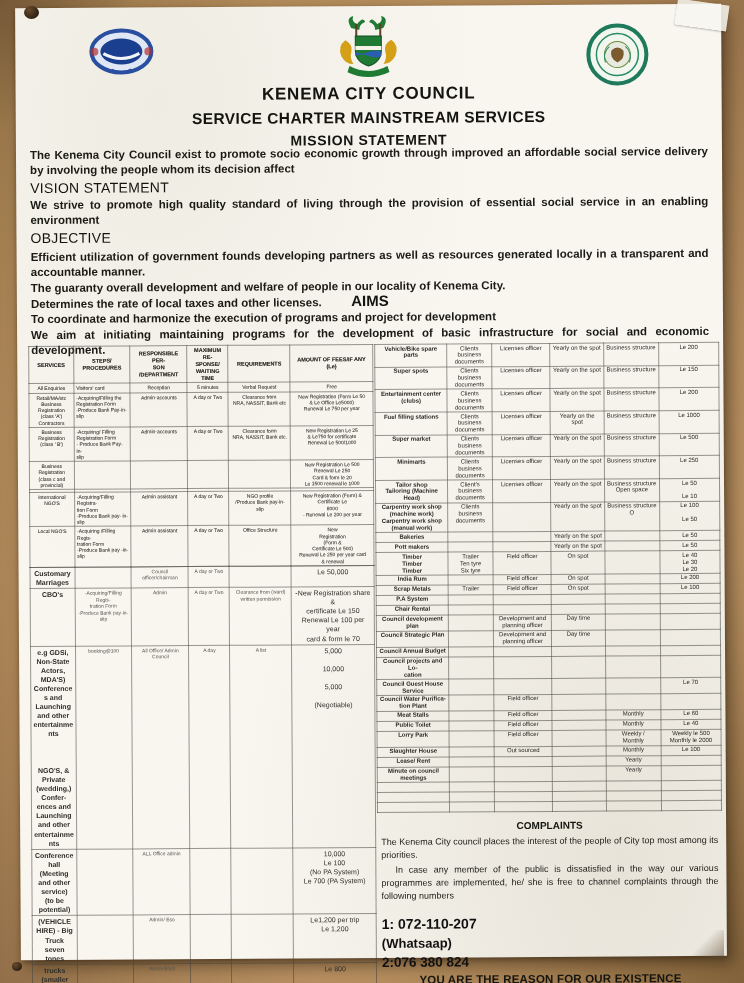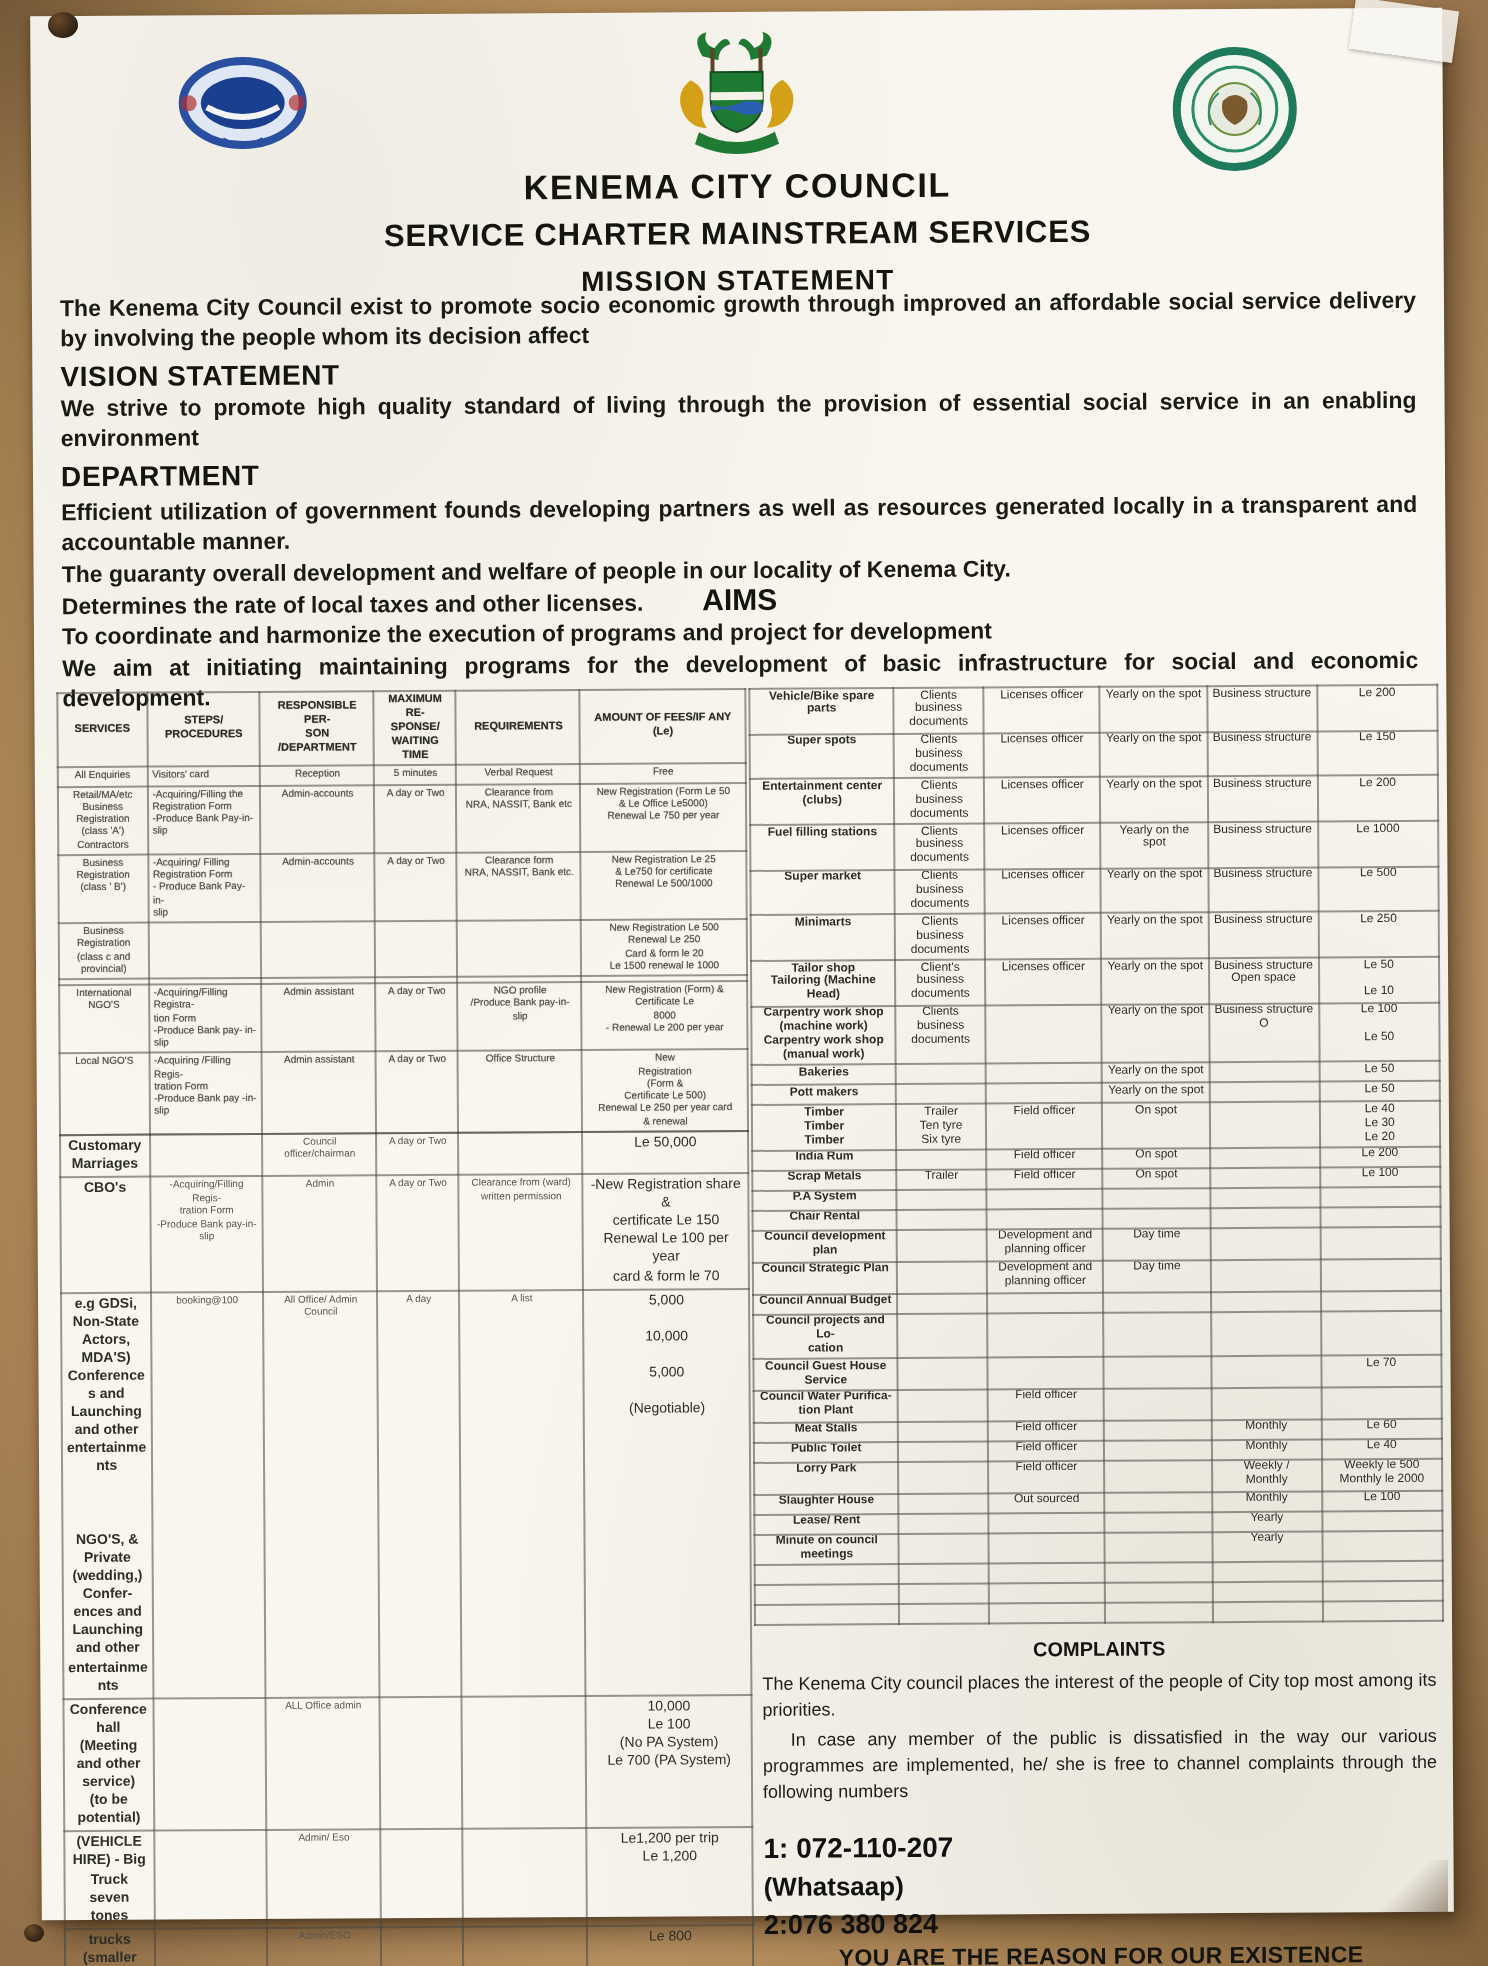--- a/index.html
+++ b/index.html
@@ -27,21 +27,21 @@
   .fold{position:absolute;left:690px;top:930px;width:34px;height:28px;background:linear-gradient(315deg,rgba(90,70,45,.55),rgba(0,0,0,0) 60%);}
 
   
   .logo{position:absolute;}
   .titles{position:absolute;left:0;top:78px;width:100%;text-align:center;}
   .t1{font-size:17px;font-weight:bold;letter-spacing:.8px;}
   .t2{font-size:15.5px;font-weight:bold;letter-spacing:.4px;margin-top:5px;}
   .t3{font-size:14px;font-weight:bold;letter-spacing:.6px;margin-top:5px;}
 
   .para{position:absolute;left:14px;right:14px;font-weight:bold;color:#1b1b15;text-align:justify;}
-  .h-section{position:absolute;left:14px;font-size:14px;font-weight:bold;letter-spacing:.3px;text-align:center;}
+  .h-section{position:absolute;left:14px;font-size:14px;font-weight:normal;letter-spacing:.3px;text-align:center;}
   .h-center{position:absolute;left:0;width:100%;text-align:center;font-size:15px;font-weight:bold;}
   .bodytext{font-size:11.5px;line-height:1.3;}
   .objline{margin:0 0 1px 0;}
 
   
   .col-left,.col-right{position:absolute;top:338px;}
   .col-left{left:11px;width:345px;}
   .col-right{left:357px;width:345px;}
   table{border-collapse:collapse;width:100%;table-layout:fixed;}
   td,th{border:1px solid rgba(70,70,62,.55);vertical-align:top;padding:1px 2px;white-space:pre-line;overflow:hidden;word-wrap:break-word;}
@@ -116,21 +116,21 @@
     <div class="t1">KENEMA CITY COUNCIL</div>
     <div class="t2">SERVICE CHARTER MAINSTREAM SERVICES</div>
     <div class="t3">MISSION STATEMENT</div>
   </div>
 
   <div class="para bodytext" style="top:140px;">The Kenema City Council exist to promote socio economic growth through improved an affordable social service delivery by involving the people whom its decision affect</div>
 
   <div class="h-section" style="top:172px;">VISION STATEMENT</div>
   <div class="para bodytext" style="top:190px;">We strive to promote high quality standard of living through the provision of essential social service in an enabling environment</div>
 
-  <div class="h-section" style="top:222px;">DEPARTMENT</div>
+  <div class="h-section" style="top:222px;">OBJECTIVE</div>
   <div class="para bodytext" style="top:242px;">
     <p class="objline">Efficient utilization of government founds developing partners as well as resources generated locally in a transparent and accountable manner.</p>
     <p class="objline">The guaranty overall development and welfare of people in our locality of Kenema City.</p>
     <p class="objline">Determines the rate of local taxes and other licenses.</p>
   </div>
 
   <div class="h-center" style="top:286px;">AIMS</div>
   <div class="para bodytext" style="top:304px;">
     <p class="objline">To coordinate and harmonize the execution of programs and project for development</p>
     <p class="objline">We aim at initiating maintaining programs for the development of basic infrastructure for social and economic development.</p>

